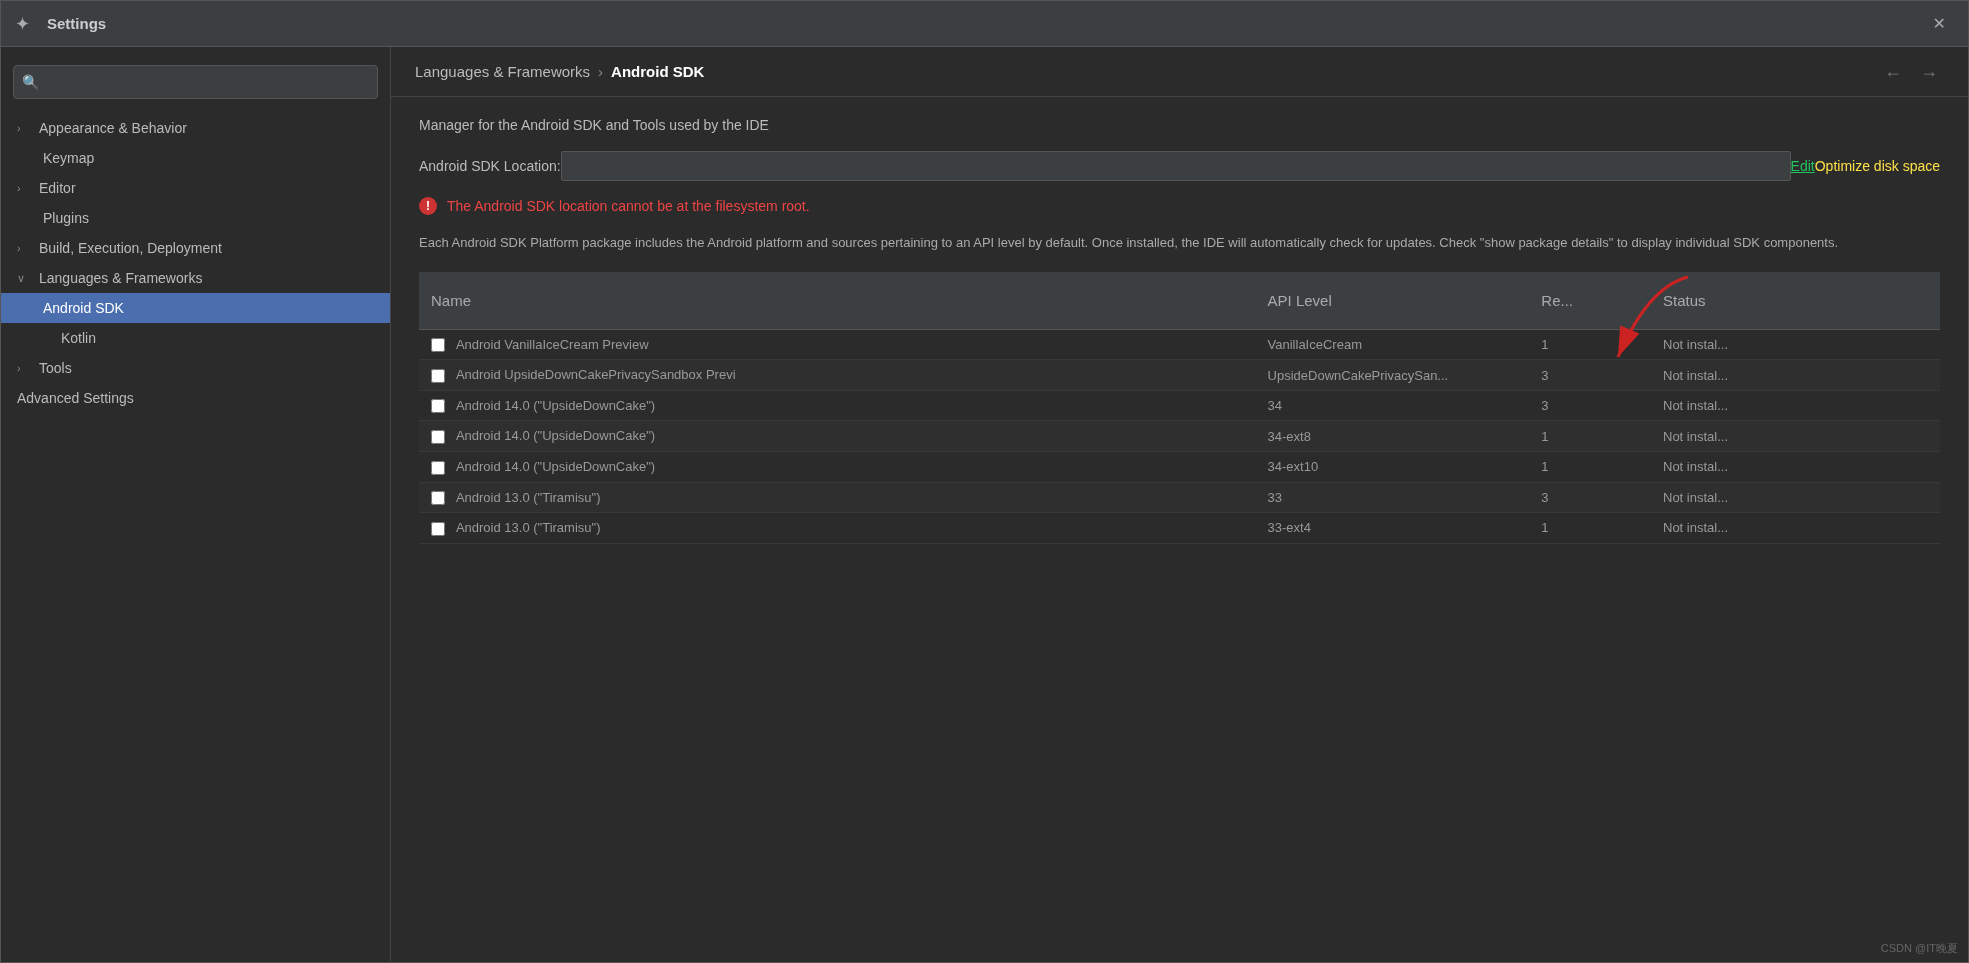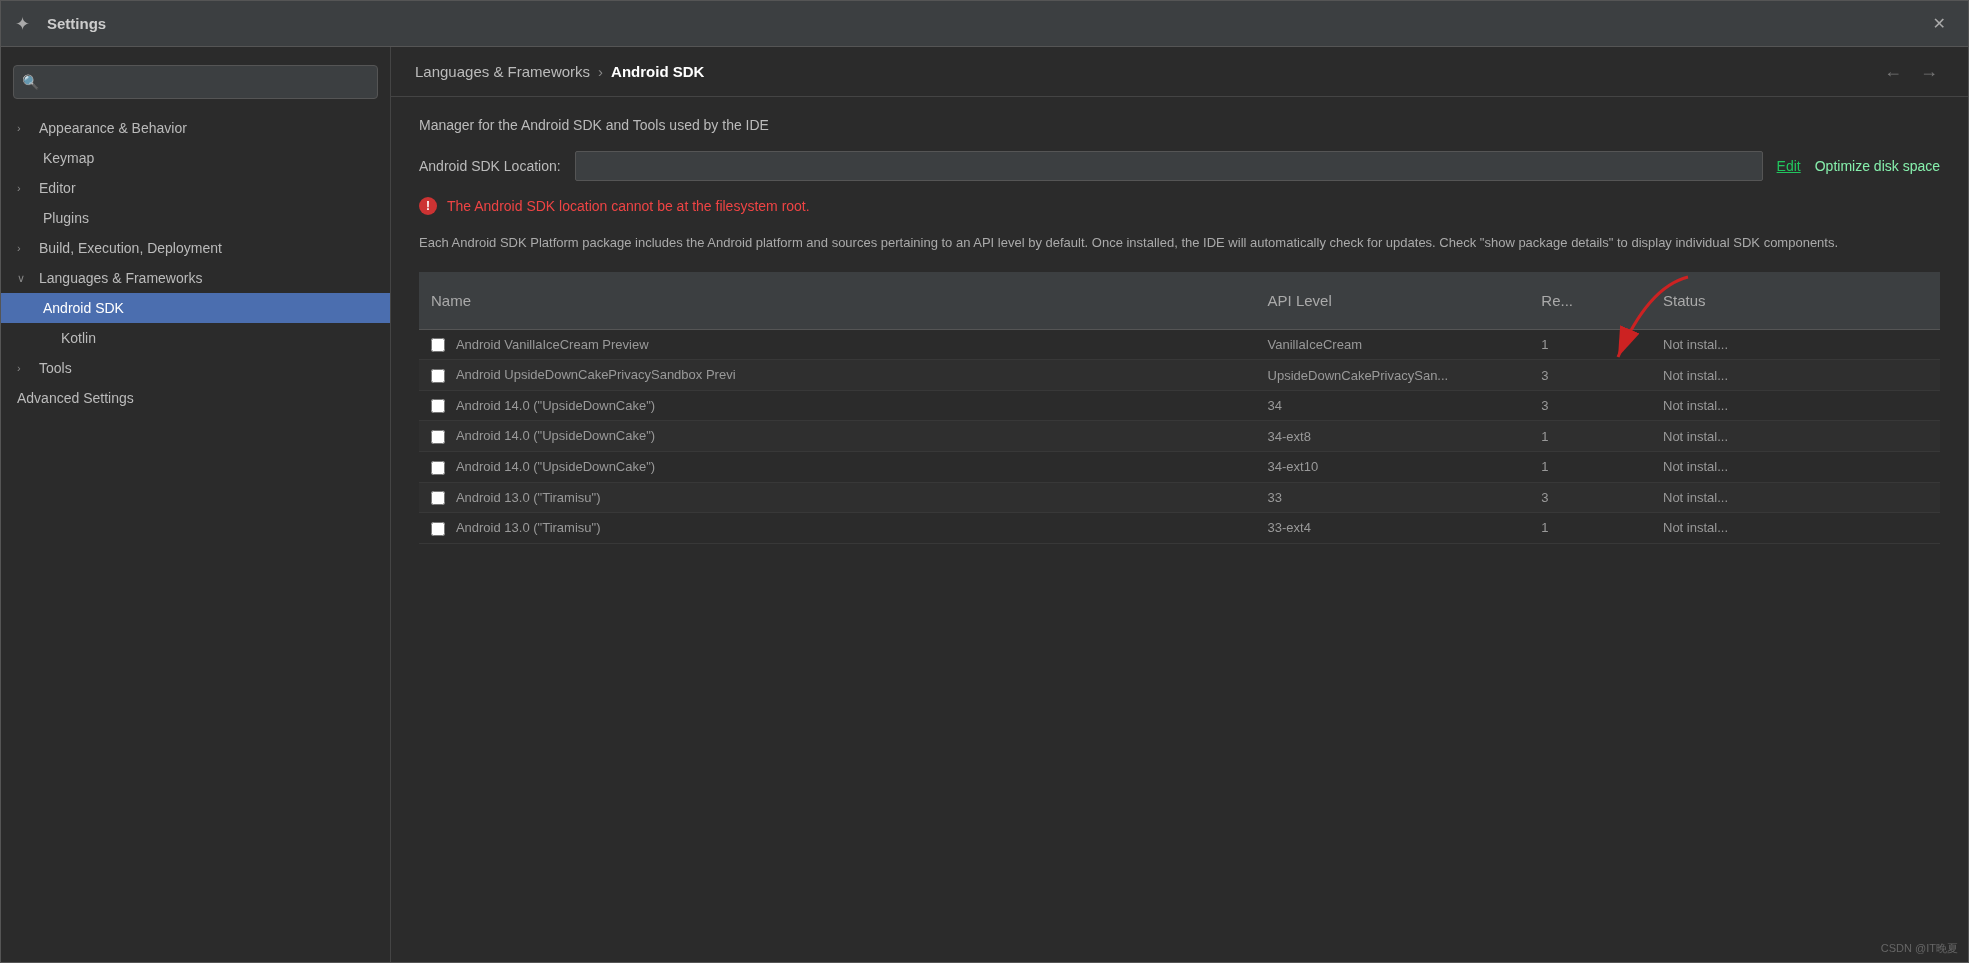--- a/index.html
+++ b/index.html
@@ -153,21 +153,20 @@
       background: #2b2b2b;
     }
     .description {
       color: #bbb;
       font-size: 14px;
       margin-bottom: 18px;
     }
     .sdk-location-row {
       display: flex;
       align-items: center;
-      gap: 14px;
       margin-bottom: 16px;
     }
     .sdk-location-label {
       color: #bbb;
       font-size: 14px;
       white-space: nowrap;
     }
     .sdk-location-input {
       flex: 1;
       background: #3c3f41;
@@ -180,21 +179,21 @@
       outline: none;
     }
     .edit-link {
       color: #22c55e;
       text-decoration: underline;
       cursor: pointer;
       font-size: 14px;
       white-space: nowrap;
     }
     .optimize-link {
-      color: #86efac;
+      color: #fde047;
       font-size: 14px;
       white-space: nowrap;
     }
     .error-row {
       display: flex;
       align-items: center;
       gap: 10px;
       margin-bottom: 18px;
     }
     .error-icon {

